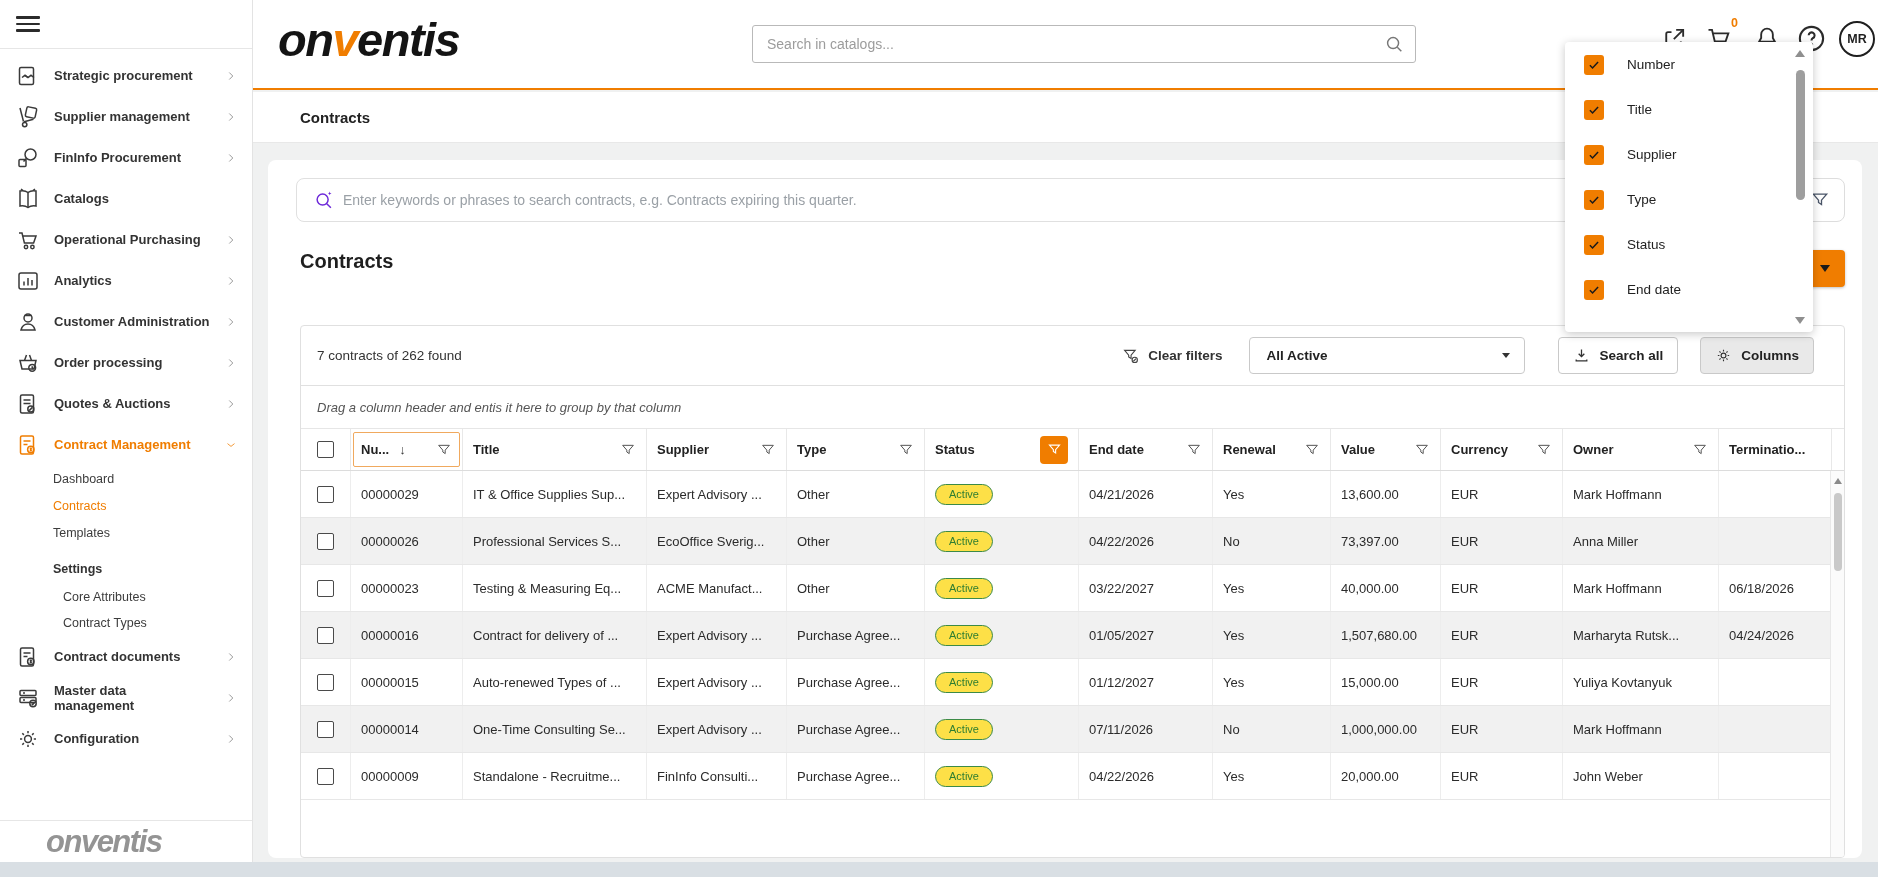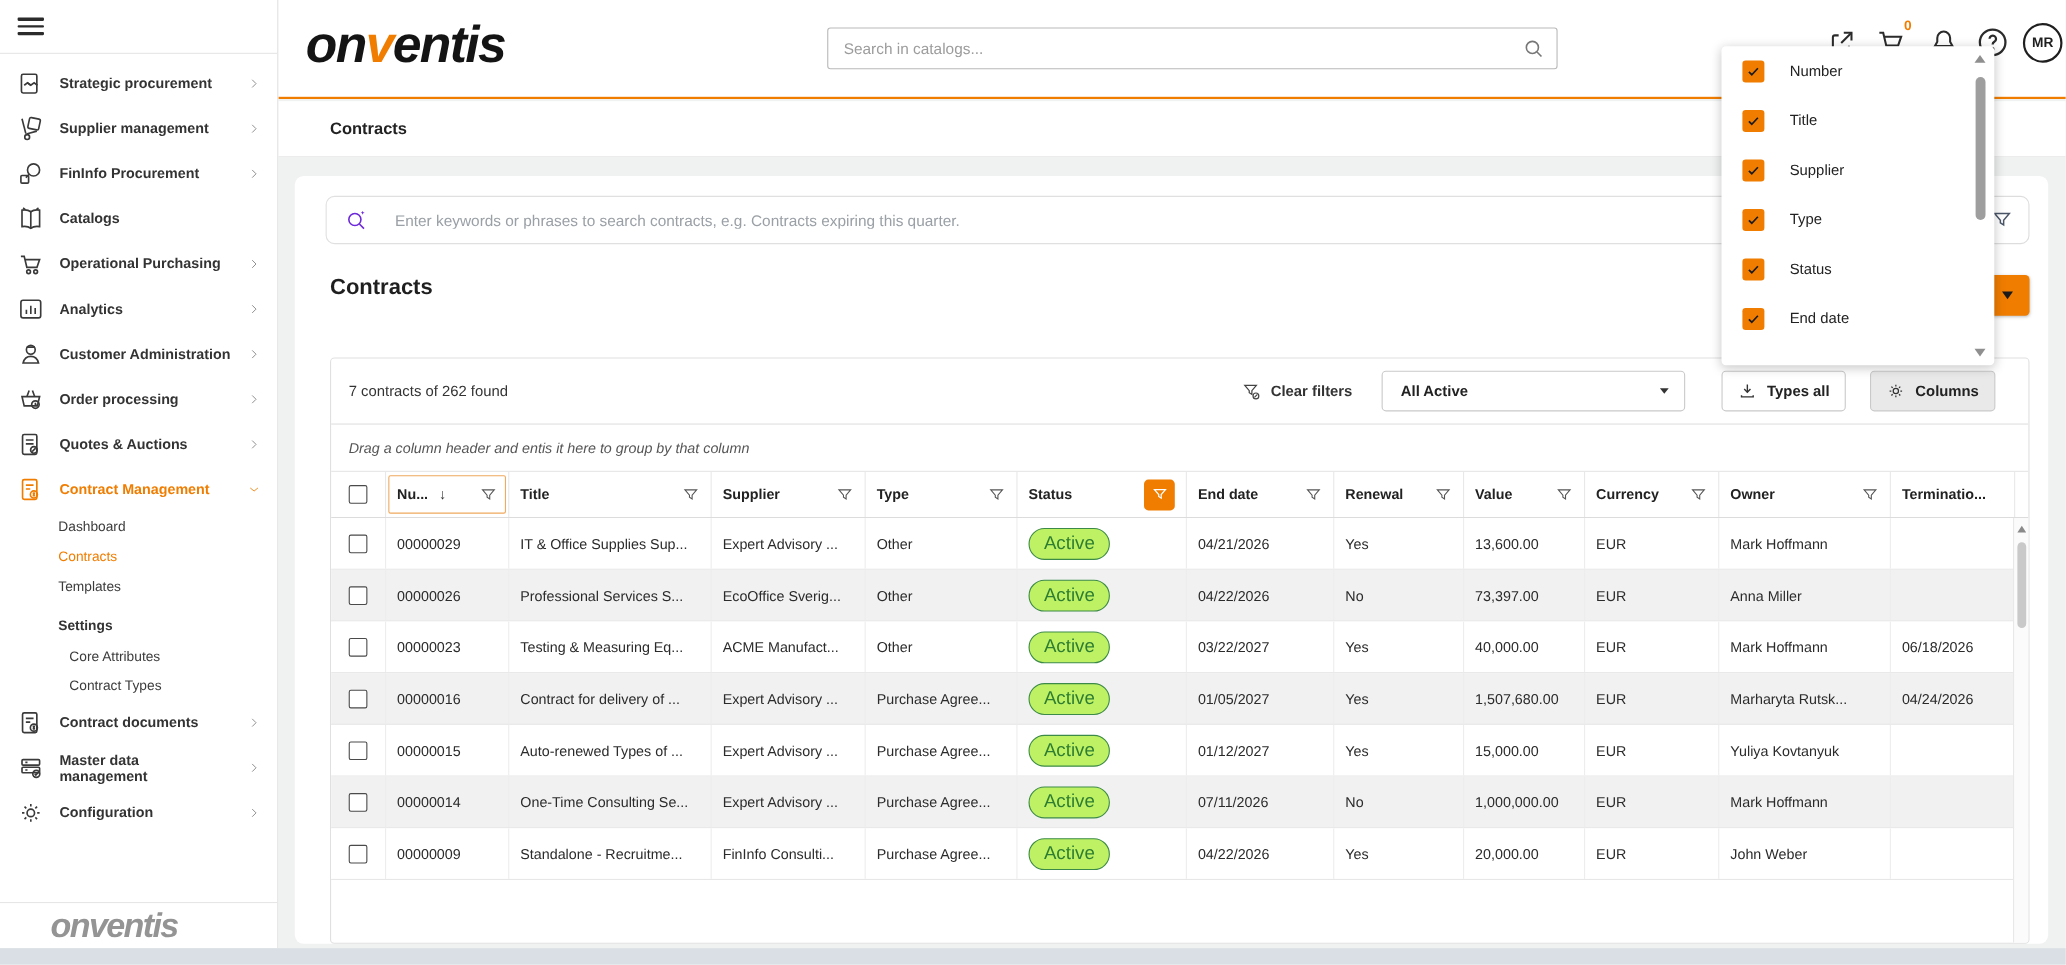--- a/index.html
+++ b/index.html
@@ -57,21 +57,21 @@
 
   
   .breadcrumb { position:absolute; left:253px; top:92px; width:1625px; height:51px; background:#fff;
                 border-bottom:1px solid #e8e8e8; display:flex; align-items:center; padding-left:47px;
                 font-size:15px; font-weight:bold; color:#222; z-index:4; }
 
   
   .card { position:absolute; left:268px; top:160px; width:1594px; height:698px; background:#fff;
           border-radius:8px; z-index:1; }
   .ai-search { position:absolute; left:28px; top:18px; width:1484px; height:44px;
-               border:1px solid #e0e0e0; border-radius:8px; display:flex; align-items:center; padding-left:16px; gap:24px; }
+               border:1px solid #e0e0e0; border-radius:8px; display:flex; align-items:center; padding-left:16px; gap:8px; }
   .ai-search .icn { width:22px; height:22px; color:#6d28d9; flex:none; }
   .ai-search input { flex:1; border:0; outline:none; font-size:14px; color:#444; background:transparent;
                      font-family:"Liberation Sans",sans-serif; }
   .ai-search input::placeholder { color:#9aa0a6; }
   .filter-btn { position:absolute; left:1527px; top:18px; width:50px; height:44px; border:1px solid #ddd;
                 border-radius:8px; display:flex; align-items:center; justify-content:center; background:#fff; cursor:pointer; }
   .filter-btn .icn { width:20px; height:20px; color:#4a5568; }
   .page-title { position:absolute; left:32px; top:90px; font-size:20px; font-weight:bold; color:#1f1f1f; }
   .new-btn { position:absolute; left:1432px; top:90px; width:145px; height:37px; background:#F07D00;
              border-radius:4px; box-shadow:0 1px 3px rgba(0,0,0,.25); cursor:pointer; }
@@ -106,21 +106,21 @@
   .th.focused::after { content:''; position:absolute; inset:3px 2px; border:1px solid #f0a95e; border-radius:2px; pointer-events:none; }
   .th .funnel-active { margin-left:auto; width:28px; height:28px; background:#F07D00; border-radius:4px;
                        display:flex; align-items:center; justify-content:center; cursor:pointer; }
   .th .funnel-active svg { width:15px; height:15px; color:#fff; }
   .trow { height:47px; display:flex; border-bottom:1px solid #e7e7e7; background:#fff; cursor:pointer; }
   .trow.alt { background:#f1f1f1; }
   .td { display:flex; align-items:center; padding:0 10px; font-size:13px; color:#2b2b2b;
         border-right:1px solid #ededed; flex:none; overflow:hidden; white-space:nowrap; }
   .cb { width:17px; height:17px; border:1.6px solid #4a4a4a; border-radius:2px; background:#fff; margin:0 auto; cursor:pointer; flex:none; }
   .badge { display:inline-block; padding:3.5px 13px; border:1.4px solid #3c8a47; border-radius:999px;
-           color:#2e7d32; background:#bef264; font-size:17px; }
+           color:#2e7d32; background:#fde047; font-size:11px; }
   .tscroll { position:absolute; right:0; top:145px; bottom:0; width:14px; background:#fbfbfb; border-left:1px solid #e8e8e8; }
   .tscroll .tri-up { position:absolute; top:7px; left:3px; width:0; height:0; border-left:4px solid transparent;
                      border-right:4px solid transparent; border-bottom:6px solid #8a8a8a; }
   .tscroll .thumb { position:absolute; top:22px; left:3px; width:8px; height:78px; background:#c9c9c9; border-radius:4px; }
 
   
   .col-panel { position:absolute; left:1565px; top:42px; width:248px; height:290px; background:#fff;
                border-radius:4px; box-shadow:0 2px 10px rgba(0,0,0,.22); z-index:50; }
   .col-item { height:45px; display:flex; align-items:center; padding-left:19px; gap:23px; cursor:pointer; }
   .col-item .chk { width:20px; height:20px; background:#F07D00; border-radius:3px; display:flex;
@@ -440,21 +440,21 @@
         <span class="caret"></span>
       </div>
       <button class="btn export">
         <span class="icn">
             <svg viewBox="0 0 24 24" fill="none" stroke="currentColor" stroke-width="1.8">
               <path d="M12 3.5v10"></path>
               <path d="M8 9.5l4 4 4-4"></path>
               <path d="M4.5 17.5v2h15v-2"></path>
             </svg>
           </span>
-        <span>Types all</span>
+        <span>Search all</span>
       </button>
       <button class="btn columns">
         <span class="icn">
             <svg viewBox="0 0 24 24" fill="none" stroke="currentColor" stroke-width="1.6">
               <circle cx="12" cy="12" r="3.4"></circle>
               <path d="M12 4v2.2M12 17.8V20M4 12h2.2M17.8 12H20M6.3 6.3l1.6 1.6M16.1 16.1l1.6 1.6M17.7 6.3l-1.6 1.6M7.9 16.1l-1.6 1.6"></path>
             </svg>
           </span>
         <span>Columns</span>
       </button>

